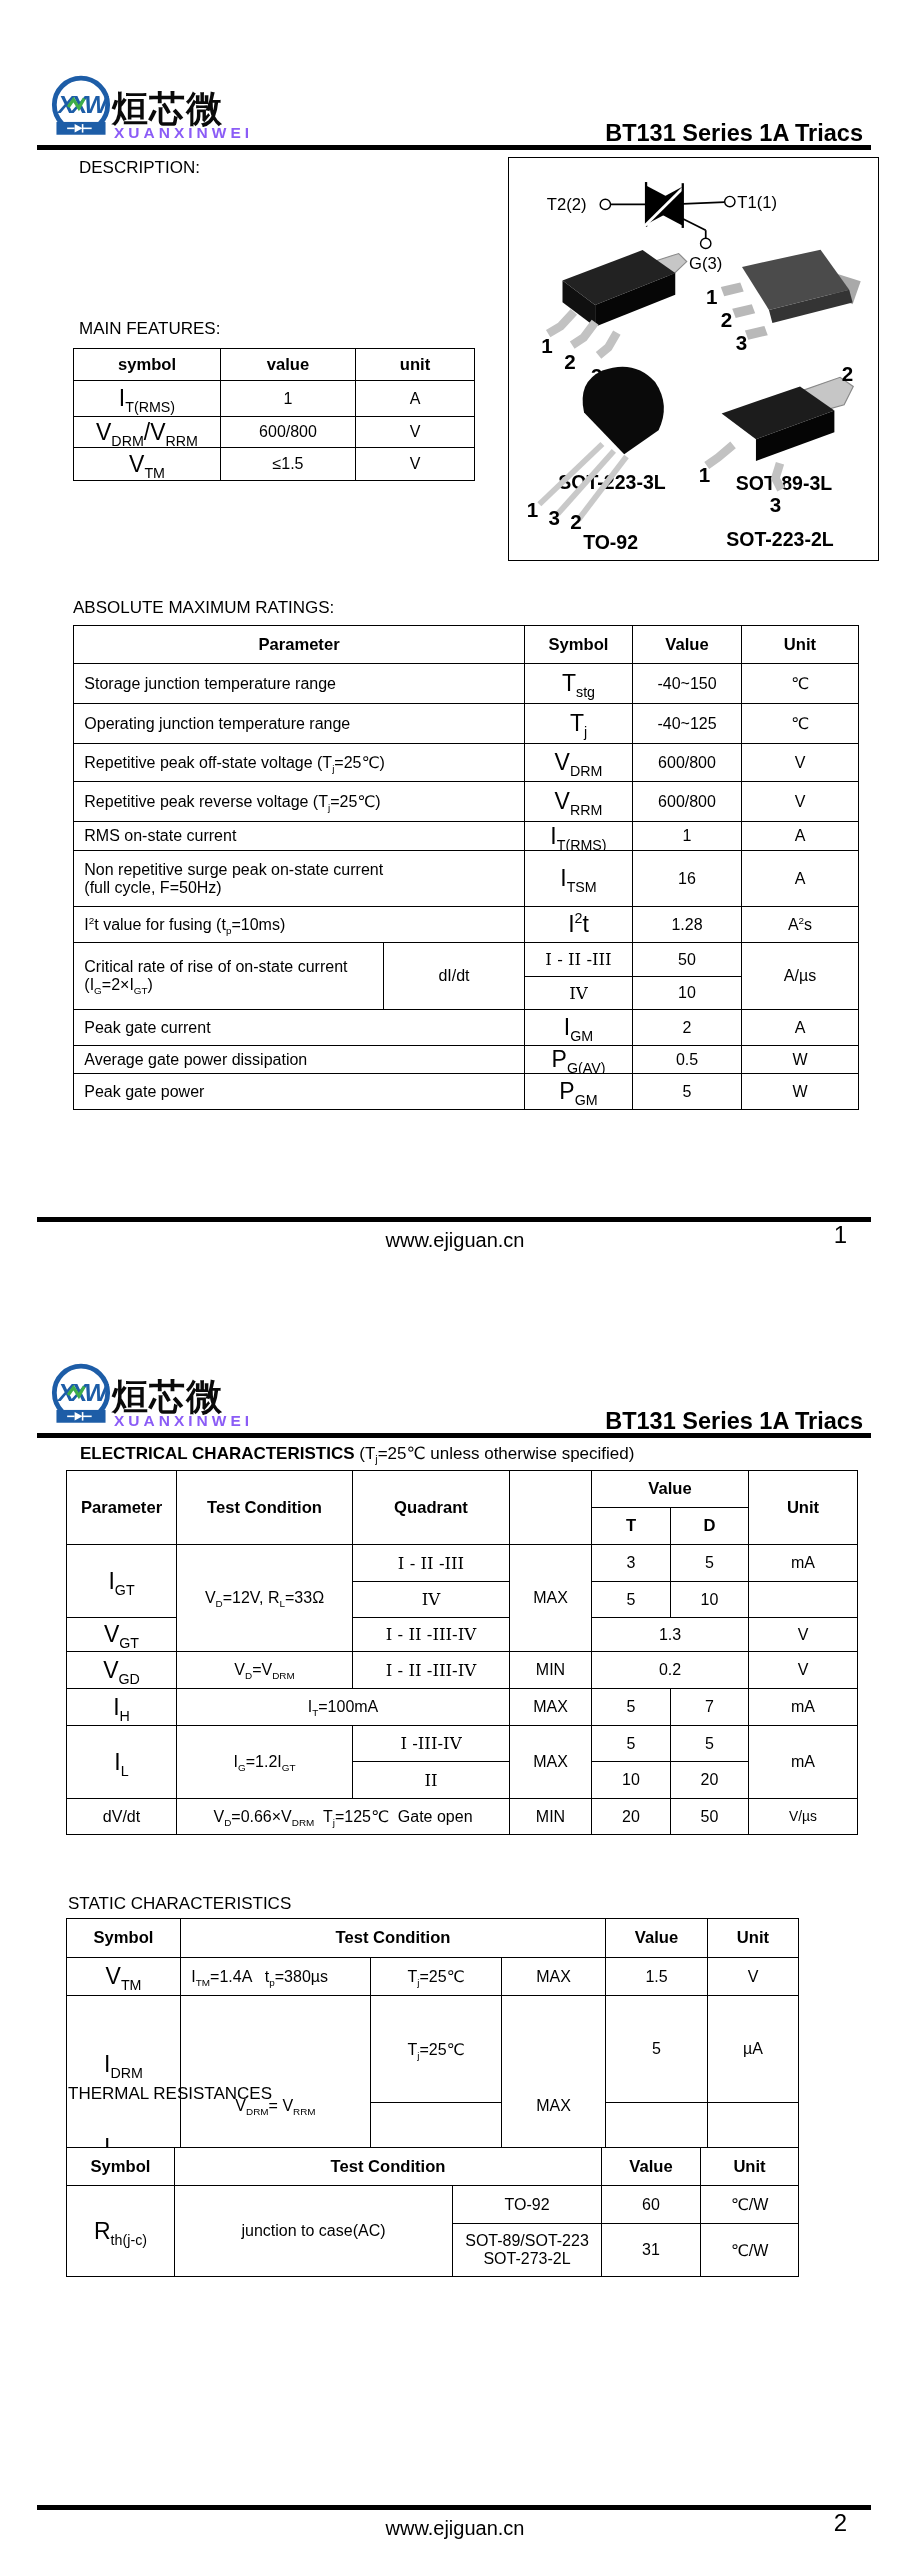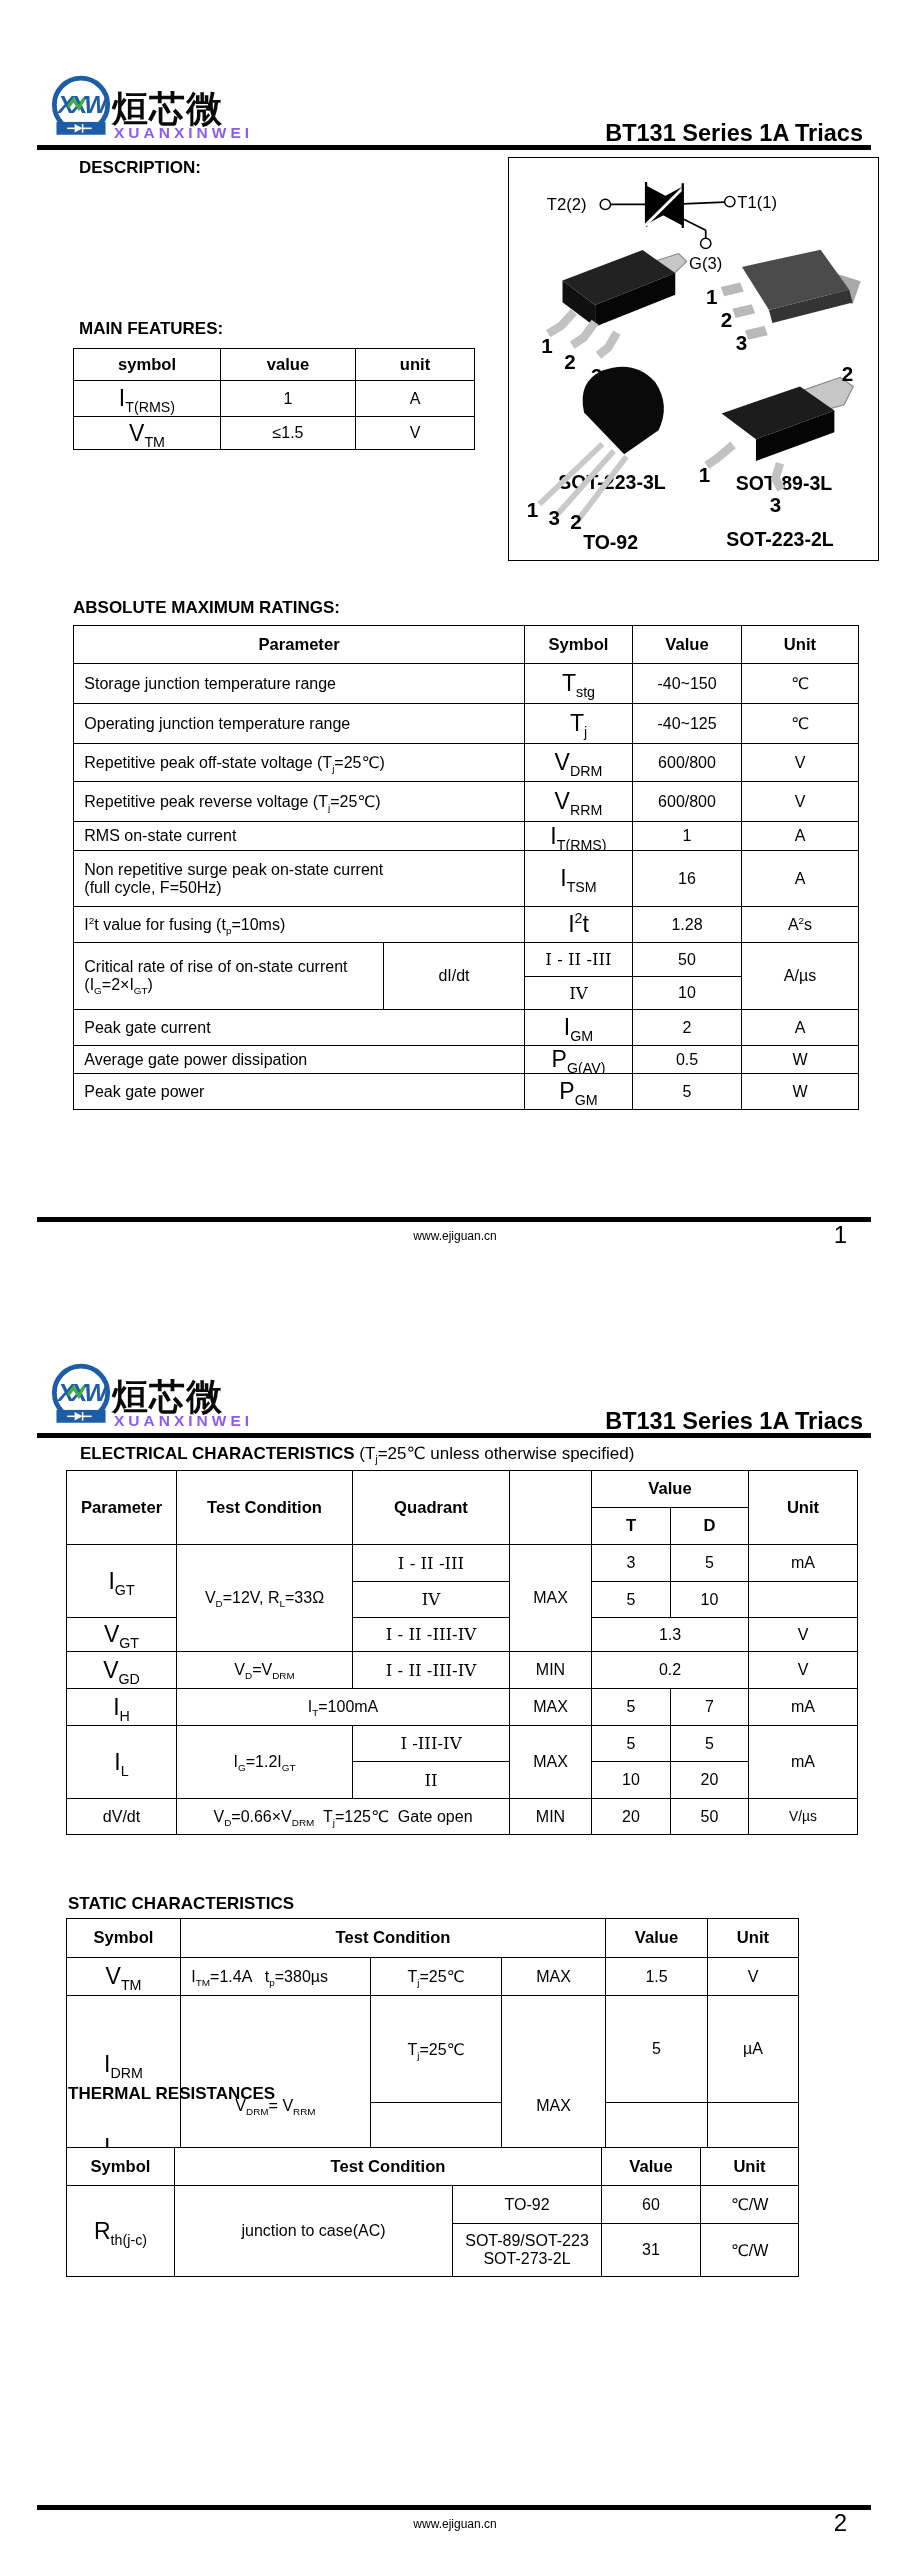--- a/index.html
+++ b/index.html
@@ -3,32 +3,32 @@
 <meta charset="utf-8">
 <style>
   html,body{margin:0;padding:0;background:#fff;}
   body{width:910px;height:2576px;position:relative;font-family:"Liberation Sans","DejaVu Sans",sans-serif;color:#000;}
   .abs{position:absolute;}
   .page{position:absolute;left:0;width:910px;height:1288px;overflow:hidden;background:#fff;}
   .rule{position:absolute;left:37px;width:834px;height:5.2px;background:#000;}
   .cnname{font-weight:bold;font-size:36px;letter-spacing:1.1px;color:#0a0a0a;font-family:"DejaVu Sans",sans-serif;}
   .enname{font-size:15.5px;letter-spacing:4px;color:#8b5cf6;font-weight:bold;}
   .doctitle{font-weight:bold;font-size:23.5px;}
-  .h{font-weight:bold;font-size:17px;}
+  .h{font-weight:normal;font-size:17px;}
   .desc{font-size:19px;line-height:43px;white-space:pre-line;}
   table{border-collapse:collapse;table-layout:fixed;position:absolute;border:1.7px solid #000;background:#fff;}
   td,th{border:1.1px solid #000;text-align:center;vertical-align:middle;font-size:16px;padding:0 2.3px;white-space:pre-wrap;overflow:hidden;}
   th{font-weight:bold;font-size:16.6px;}
   .pl{text-align:left;padding-left:10.3px;}
   .sym{font-size:23px;}
   .rom{font-family:"DejaVu Serif","Liberation Serif",serif;font-size:16.6px;}
   sub,sup{font-size:62%;line-height:0;}
   .pkgbox{position:absolute;border:1.7px solid #000;background:#fff;}
   .pkglabel{position:absolute;font-weight:bold;font-size:19.5px;text-align:center;}
-  .footer-url{position:absolute;left:0;width:910px;text-align:center;font-size:12px;}
+  .footer-url{position:absolute;left:0;width:910px;text-align:center;font-size:20px;}
   .pagenum{position:absolute;font-size:24px;text-align:right;}
   svg{font-family:"Liberation Sans","DejaVu Sans",sans-serif;}
   .svgpin{font-size:36px;font-weight:bold;fill:#000;}
   .svgterm{font-size:29px;fill:#000;}
 </style>
 </head>
 <body>
 
 <div class="page" id="p1" style="top:0;">
 
@@ -61,20 +61,25 @@
     <tbody>
         <tr style="height:32px">
       <th>symbol</th>
       <th>value</th>
       <th>unit</th>
     </tr>
     <tr style="height:36px">
       <td class="sym"><span>I</span><sub>T(RMS)</sub></td>
       <td>1</td>
       <td>A</td>
+    </tr>
+    <tr style="height:31px">
+      <td class="sym"><span>V</span><sub>DRM</sub><span>/V</span><sub>RRM</sub></td>
+      <td>600/800</td>
+      <td>V</td>
     </tr>
     <tr style="height:33px">
       <td class="sym"><span>V</span><sub>TM</sub></td>
       <td>≤1.5</td>
       <td>V</td>
     </tr>
   </tbody>
     </table>
 
   <div class="pkgbox" style="left:508px;top:157px;width:369px;height:402px;">

